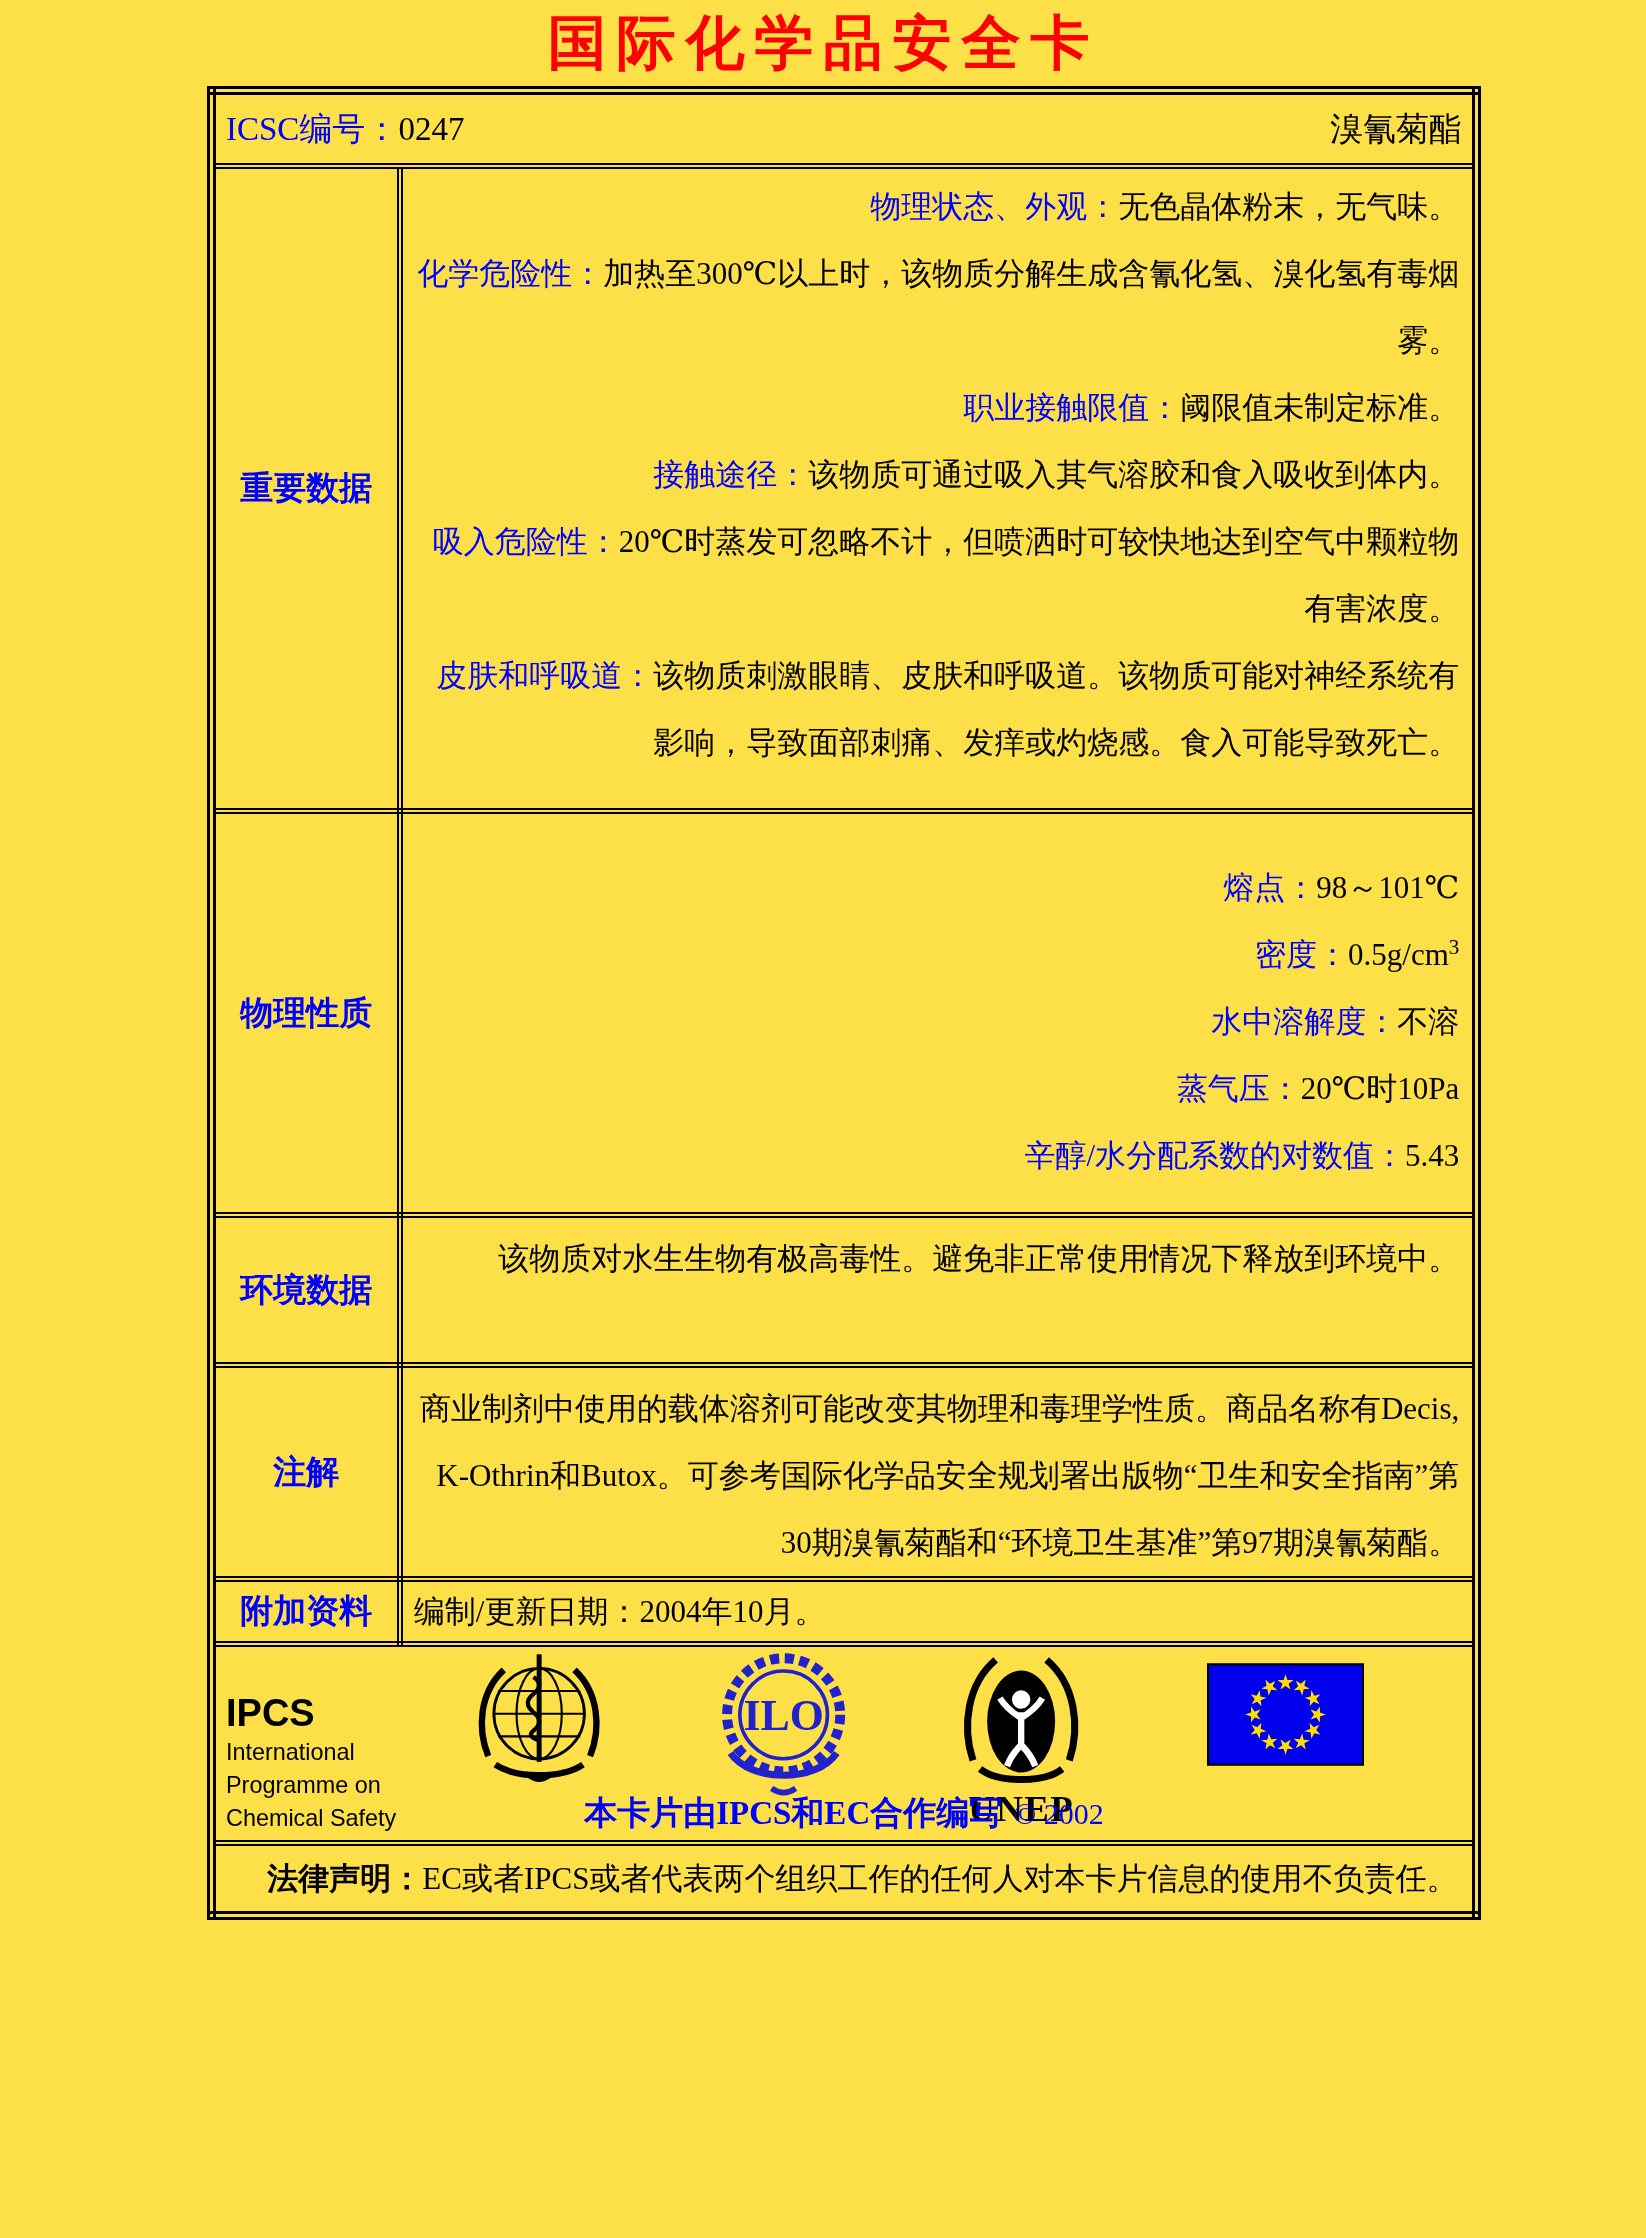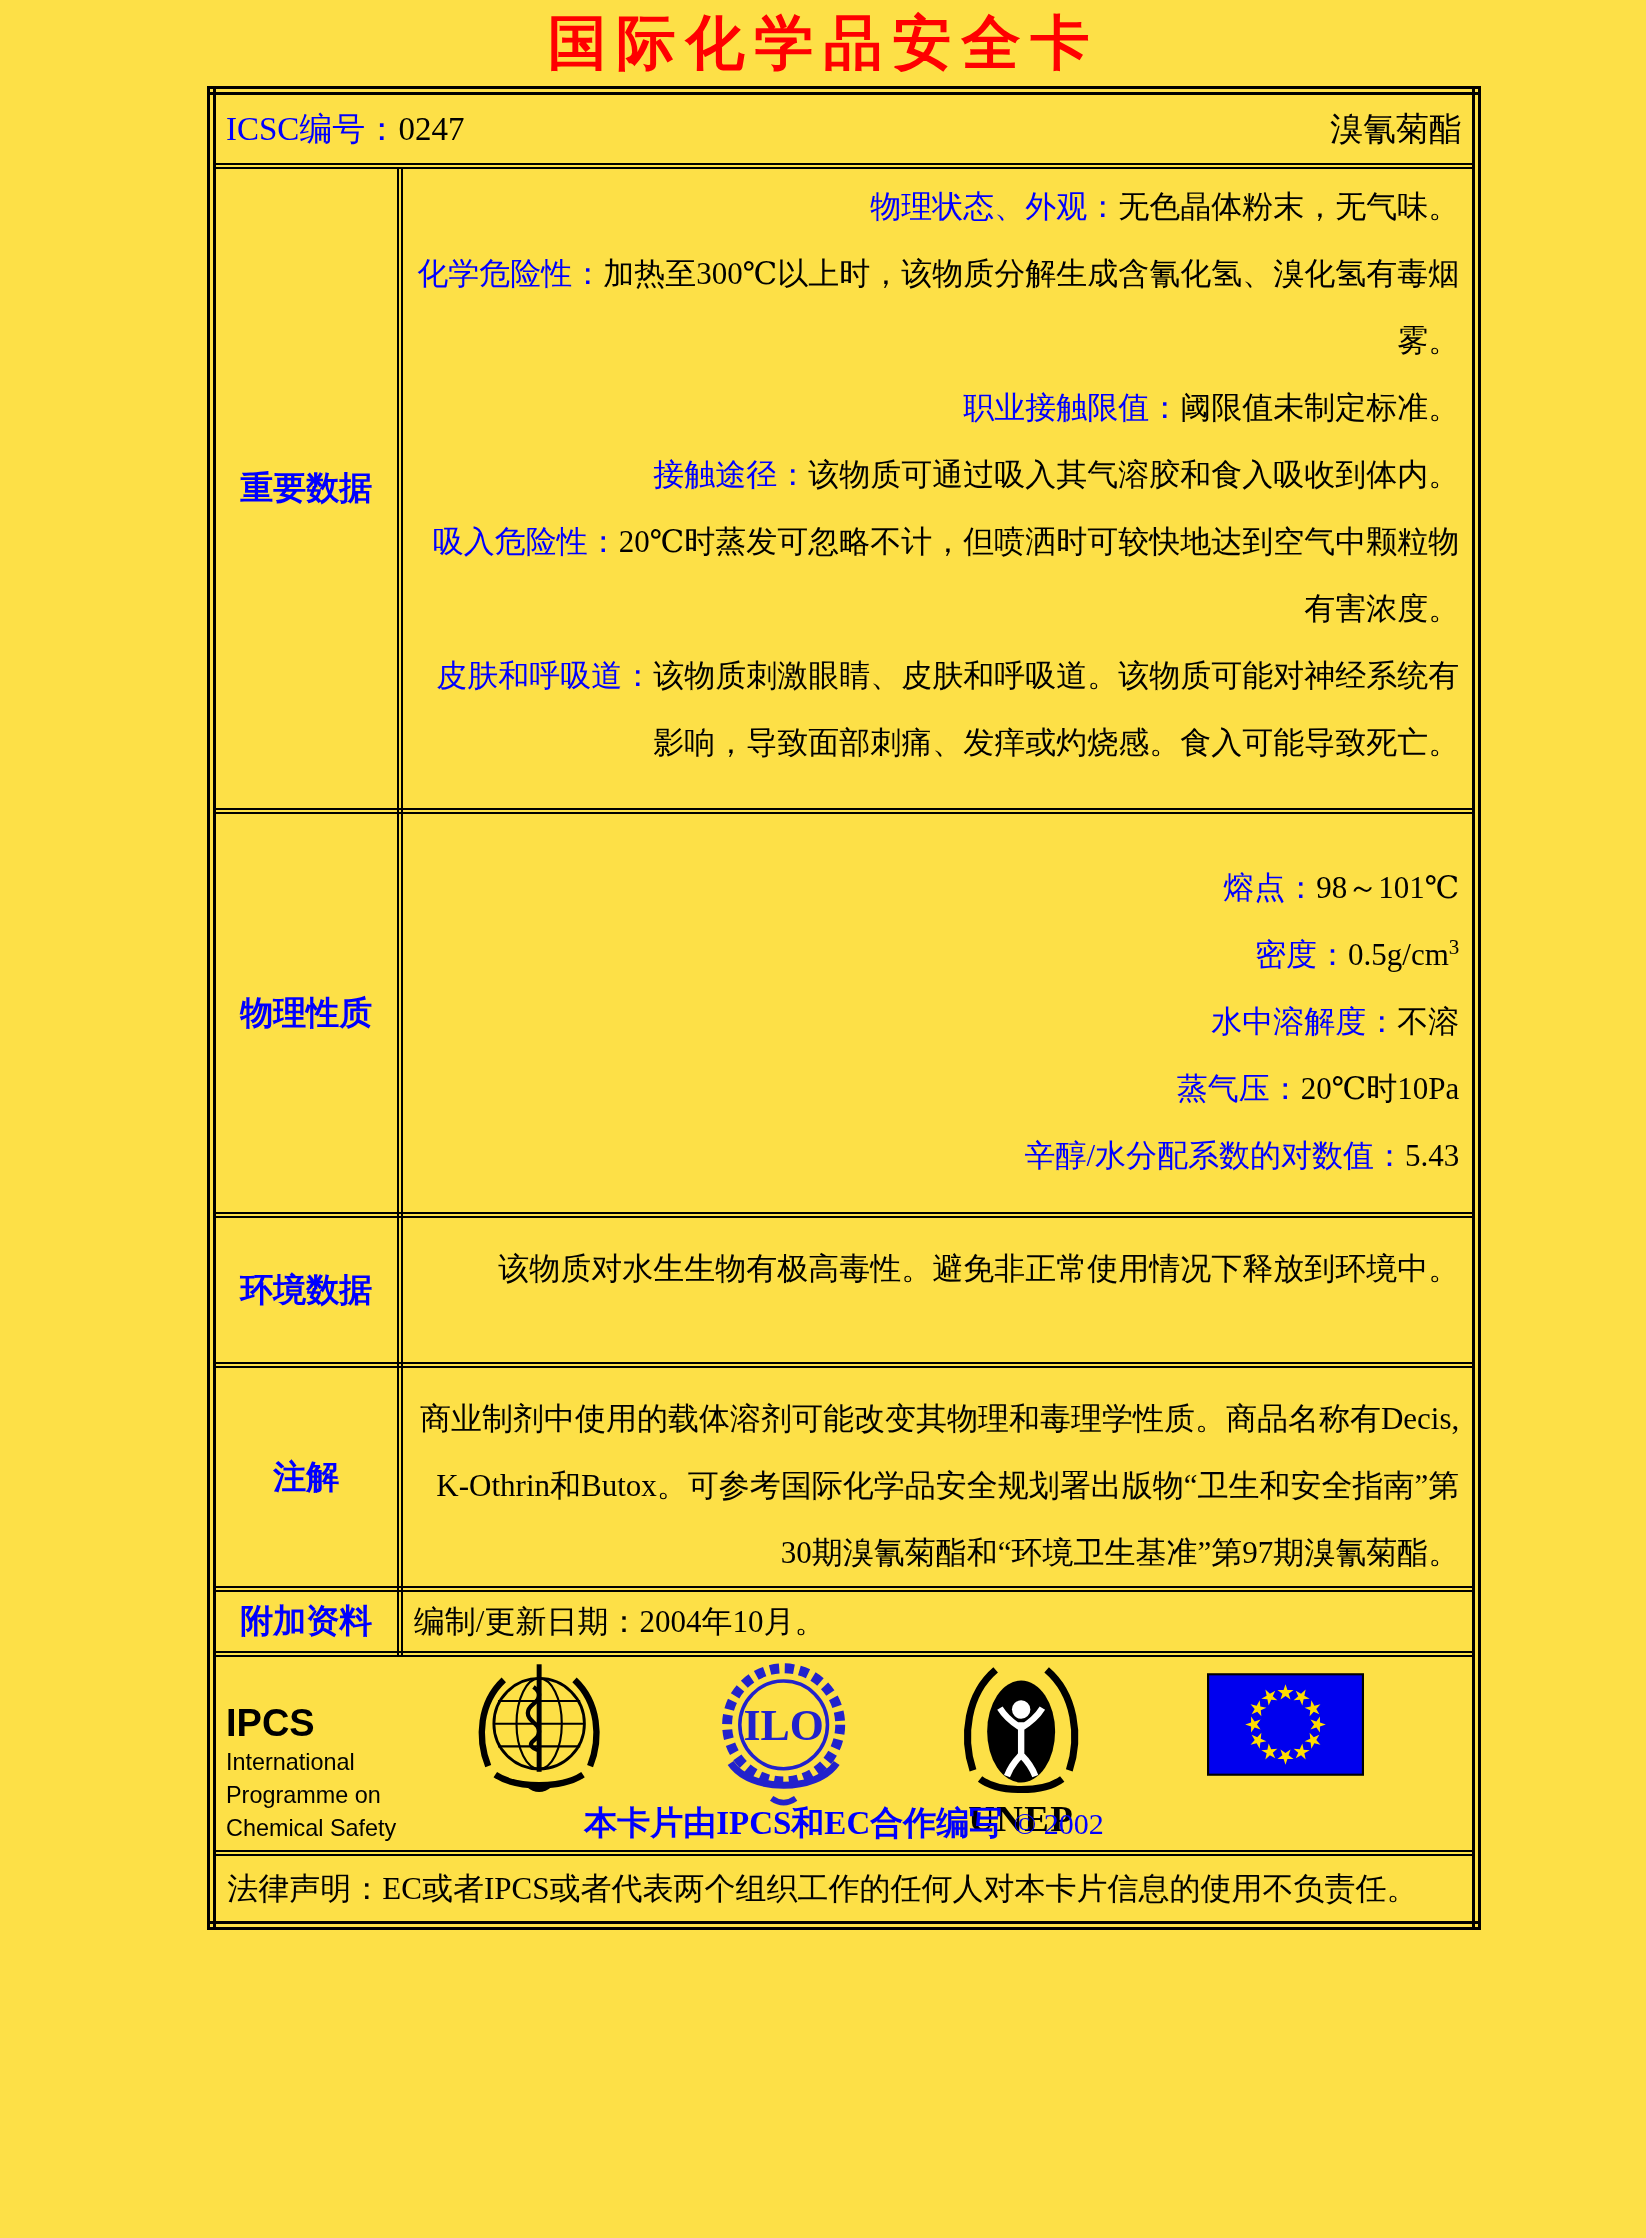--- a/index.html
+++ b/index.html
@@ -21,40 +21,40 @@
   .label-cell{
     text-align:center;vertical-align:middle;
     font-size:33px;color:#0000FF;font-weight:bold;
   }
   .content-cell{
     vertical-align:top;text-align:right;
     font-size:31px;line-height:67px;padding:4.2px 12.7px 0 11.3px;
   }
   .content-mid{vertical-align:middle;font-size:31px;padding:0 12.7px 0 11.3px;line-height:42px;}
   .phys-pad{padding-top:40px;}
-  .env-pad{padding-top:17px;margin-top:35px;}
+  .env-pad{padding-top:7px;margin-top:35px;}
   .blue-label{color:#0000FF;font-weight:normal;}
   .blk{display:block;}
   sup{font-size:21px;line-height:0;}
   .logos-cell{height:193px;position:relative;vertical-align:top;padding:0;}
   .ipcs-block{
     position:absolute;left:10px;top:18px;
     font-family:"Liberation Sans","DejaVu Sans",sans-serif;
     margin-top:26px;
   }
   .ipcs-acronym{font-size:38px;font-weight:bold;line-height:45px;}
   .ipcs-line{font-size:23.4px;line-height:33px;}
   .logo{position:absolute;}
   .credit-line{
     position:absolute;left:0;top:144px;width:100%;text-align:center;
     font-size:33px;font-weight:bold;color:#0000FF;
   }
   .credit-copy{font-weight:normal;font-size:30px;margin-left:11.3px;}
   .legal-cell{height:65px;font-size:31px;vertical-align:middle;padding:0 11.3px;}
-  .legal-label{font-weight:normal;}
+  .legal-label{font-weight:bold;margin-left:40px;}
   svg text{font-family:"Liberation Serif","DejaVu Serif",serif;}
 </style>
 </head>
 <body>
 
 <div class="page">
 
   <div class="doc-title">国际化学品安全卡</div>
 
   <table class="card">

